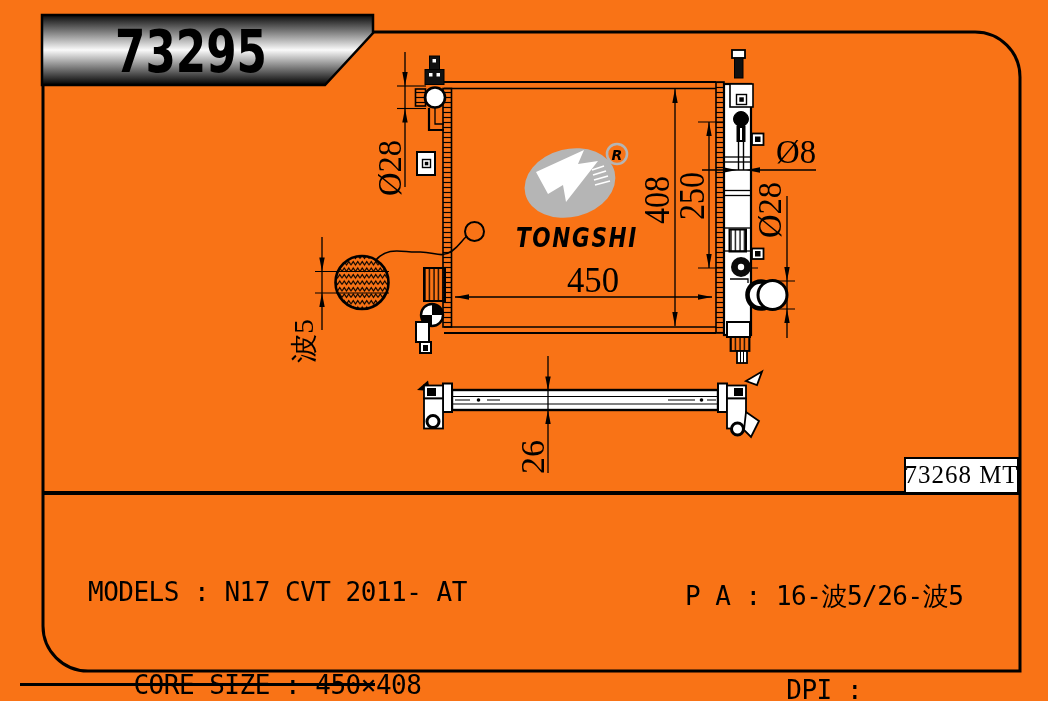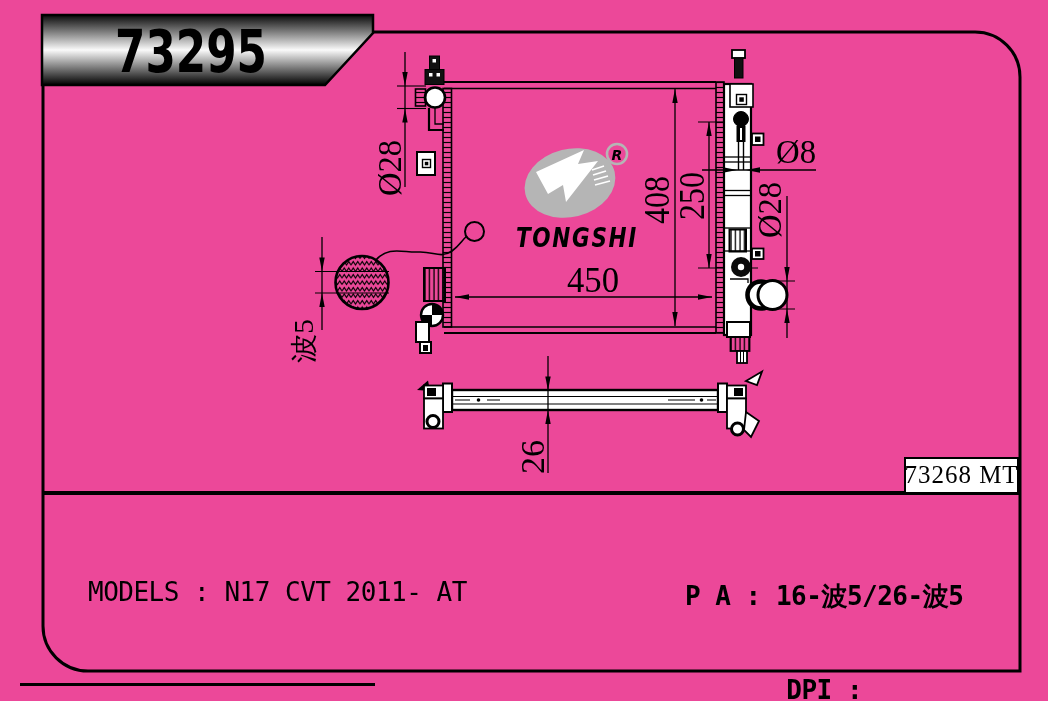--- a/index.html
+++ b/index.html
@@ -1,24 +1,24 @@
 <!DOCTYPE html>
 <html><head>
 <meta charset="utf-8">
 <style>
   html,body{margin:0;padding:0;background:#fff;}
-  .page{position:relative;width:1048px;height:701px;background:#ec4899;overflow:hidden;
+  .page{position:relative;width:1048px;height:701px;background:#f97316;overflow:hidden;
         font-family:"Liberation Sans",sans-serif;}
   svg{position:absolute;left:0;top:0;}
   .spec-col{position:absolute;color:#000;font-family:"DejaVu Sans Mono","Liberation Mono",monospace;
             font-size:26px;font-weight:500;letter-spacing:-0.5px;white-space:pre;}
   .spec-col div{height:33px;line-height:33px;text-align:center;}
   .spec-left{left:88px;top:516px;}
   .spec-right{left:685px;top:519px;}
-  .spec-right div{height:34px;line-height:34px;font-weight:bold;}
+  .spec-right div{height:34px;line-height:34px;}
   text{fill:#000;}
   .dim-txt{font-family:"Liberation Serif","DejaVu Serif",serif;}
   .logo-txt{font-family:"DejaVu Sans",sans-serif;font-weight:bold;font-style:italic;}
   .banner-txt{font-family:"DejaVu Sans","Liberation Sans",sans-serif;font-weight:bold;}
 </style>
 </head>
 <body>
 
 <div class="page">
 
@@ -238,20 +238,21 @@
   </g>
 
   <g>
     <rect x="905" y="458" width="113" height="35" fill="#fff" stroke="#000" stroke-width="2"></rect>
     <text class="dim-txt" x="961.5" y="483" text-anchor="middle" font-size="25" letter-spacing="1">73268 MT</text>
   </g>
 </svg>
 
 <div class="spec-col spec-left">
   <div>MODELS : N17 CVT 2011- AT</div>
+  <div>CORE SIZE : 450×408</div>
   
   
 </div>
 <div class="spec-col spec-right">
   <div>P A : 16-波5/26-波5</div>
   <div>DPI :</div>
   
   
 </div>
 

